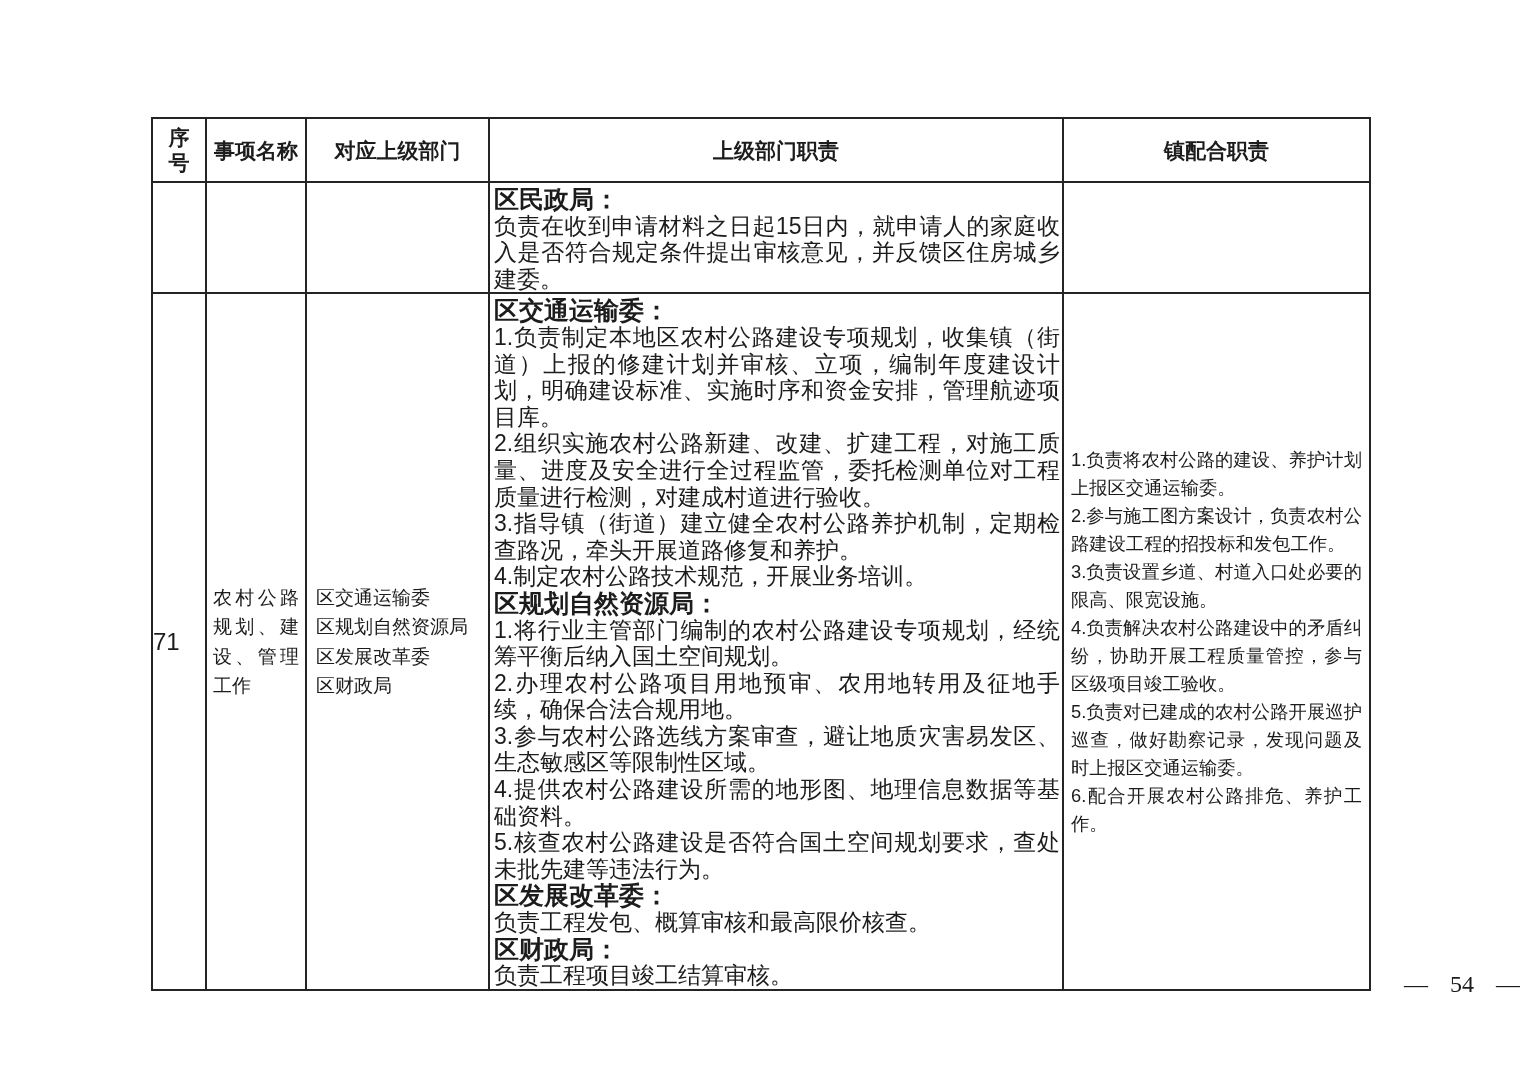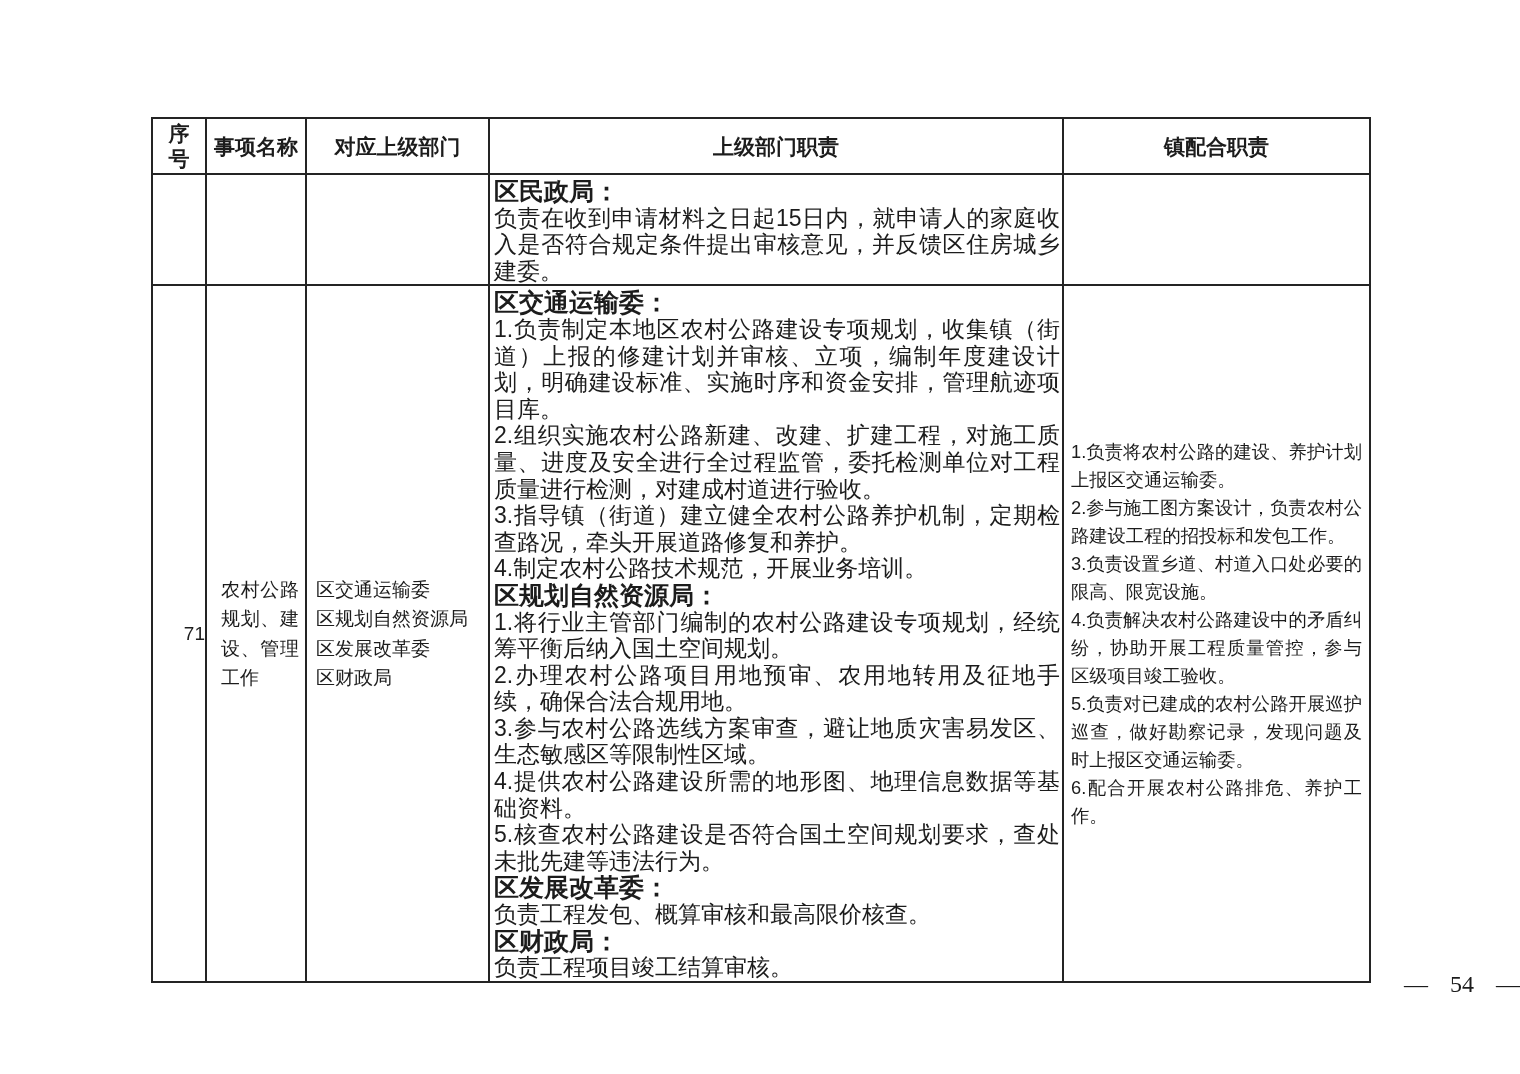--- a/index.html
+++ b/index.html
@@ -20,37 +20,36 @@
     width: 1218px;
     border-collapse: collapse;
     table-layout: fixed;
   }
   .doc th, .doc td {
     border: 2px solid #242424;
     padding: 0;
     vertical-align: middle;
     overflow: hidden;
   }
-  .doc thead tr { height: 56px; margin-left: 43px; }
+  .doc thead tr { height: 64px; margin-left: 43px; }
   .doc th {
     font-weight: bold;
     font-size: 21px;
     line-height: 25px;
     text-align: center;
   }
   .doc th.th-seq { padding: 0 14px; }
   tr.row-a { height: 80px; }
   tr.row-b { height: 647px; }
-  td.c1 { text-align: right; font-size: 19px; }
+  td.c1 { text-align: left; font-size: 24px; }
   td.c2 { padding: 0 6px; }
   .item-name {
     font-size: 19px;
     line-height: 29.5px;
     text-align: justify;
-    margin-left: 8px;
   }
   td.c3 { padding: 0 16px 0 9px; }
   .dept-line {
     font-size: 19px;
     line-height: 29.5px;
     white-space: nowrap;
   }
   td.c4 { vertical-align: top; padding: 3px 2px 0 4px; }
   .duty {
     font-size: 23px;

